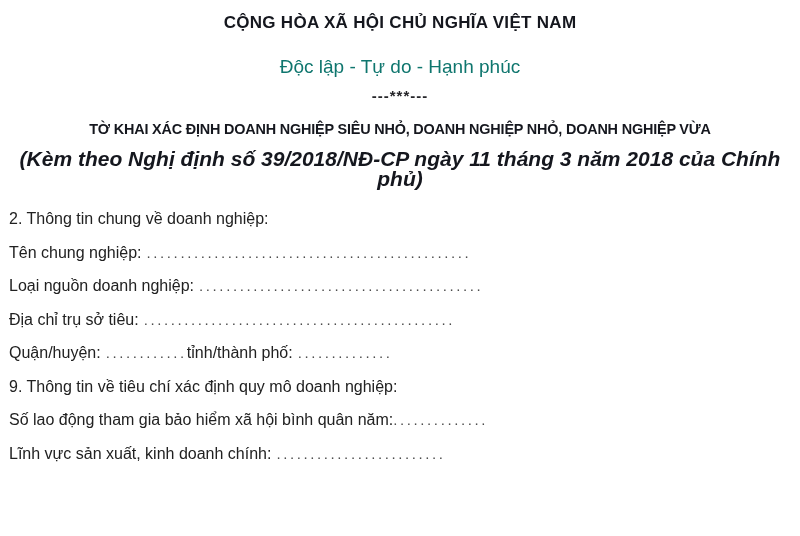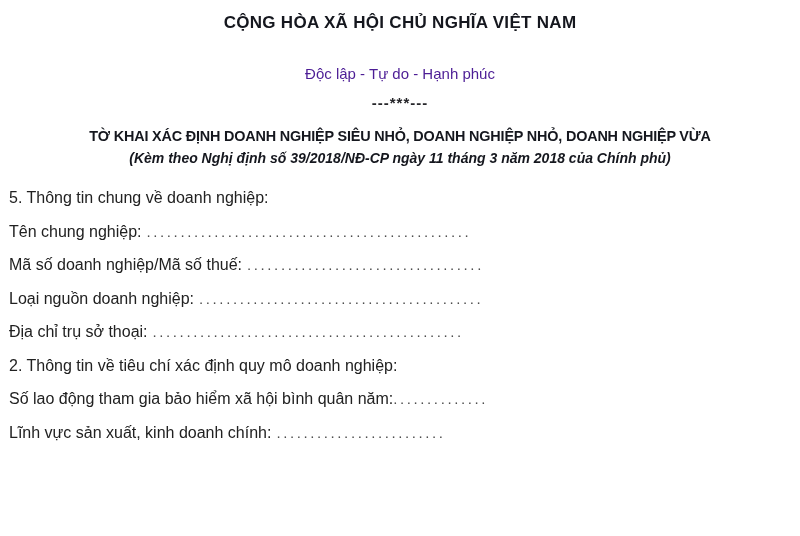--- a/index.html
+++ b/index.html
@@ -6,30 +6,30 @@
   .doc {
     width: 800px; height: 484px; background: #ffffff; overflow: hidden;
     font-family: "Liberation Sans", sans-serif; color: #212121;
     position: relative;
   }
   .header { text-align: center; padding-top: 13px; }
   .h-nation {
     font-weight: bold; font-size: 17px; letter-spacing: 0.3px;
     color: #15171e; line-height: 20px;
   }
-  .h-motto { font-size: 15px; margin-top: 31px; color: #4c1d95; line-height: 20px; }
+  .h-motto { font-size: 19px; margin-top: 24px; color: #0f766e; line-height: 20px; }
   .h-sep { font-weight: bold; font-size: 15px; letter-spacing: 1px; margin-top: 11px; color: #26262a; line-height: 16px; }
   .h-title {
     font-weight: bold; font-size: 15.5px; white-space: nowrap;
     transform: scaleX(0.93); transform-origin: 50% 50%;
     margin-top: 15px; color: #15171e; line-height: 20px; letter-spacing: -0.2px;
   }
   .h-sub {
-    font-weight: bold; font-style: italic; font-size: 14px;
-    margin-top: 2px; color: #15171e; line-height: 20px;
+    font-weight: bold; font-style: italic; font-size: 21px;
+    margin-top: 10px; color: #15171e; line-height: 20px;
   }
   .body { padding-left: 9px; margin-top: 20px; font-size: 16px; }
   .line {
     line-height: 20px; margin-bottom: 13.5px; white-space: nowrap;
     overflow: hidden; max-width: 560px;
   }
   .dots { letter-spacing: 2.6px; color: #4d4d4d; font-size: 15px; }
   .sp { margin-left: 5px; }
   .ml { margin-left: 13px; }
 </style>
@@ -39,32 +39,32 @@
 <div class="doc">
   <div class="header">
     <div class="h-nation">CỘNG HÒA XÃ HỘI CHỦ NGHĨA VIỆT NAM</div>
     <div class="h-motto">Độc lập - Tự do - Hạnh phúc</div>
     <div class="h-sep">---***---</div>
     <div class="h-title">TỜ KHAI XÁC ĐỊNH DOANH NGHIỆP SIÊU NHỎ, DOANH NGHIỆP NHỎ, DOANH NGHIỆP VỪA</div>
     <div class="h-sub">(Kèm theo Nghị định số 39/2018/NĐ-CP ngày 11 tháng 3 năm 2018 của Chính phủ)</div>
   </div>
 
   <div class="body">
-    <div class="line">5. Thông tin chung về doanh nghiệp:</div>
+    <div class="line">2. Thông tin chung về doanh nghiệp:</div>
 
     <div class="line"><span>Tên chung nghiệp:</span><span class="dots sp">................................................</span></div>
 
-    <div class="line"><span>Mã số doanh nghiệp/Mã số thuế:</span><span class="dots sp">...................................</span></div>
 
     <div class="line"><span>Loại nguồn doanh nghiệp:</span><span class="dots sp">..........................................</span></div>
 
-    <div class="line"><span>Địa chỉ trụ sở thoại:</span><span class="dots sp" id="diachi-dots">..............................................</span></div>
+    <div class="line"><span>Địa chỉ trụ sở tiêu:</span><span class="dots sp" id="diachi-dots">..............................................</span></div>
+
+    <div class="line"><span>Quận/huyện:</span><span class="dots sp">............</span><span>tỉnh/thành phố:</span><span class="dots sp">..............</span></div>
 
 
-
-    <div class="line">2. Thông tin về tiêu chí xác định quy mô doanh nghiệp:</div>
+    <div class="line">9. Thông tin về tiêu chí xác định quy mô doanh nghiệp:</div>
 
     <div class="line"><span>Số lao động tham gia bảo hiểm xã hội bình quân năm:</span><span class="dots">..............</span></div>
 
     <div class="line"><span>Lĩnh vực sản xuất, kinh doanh chính:</span><span class="dots sp">.........................</span></div>
 
   </div>
 </div>
 
 </body></html>

